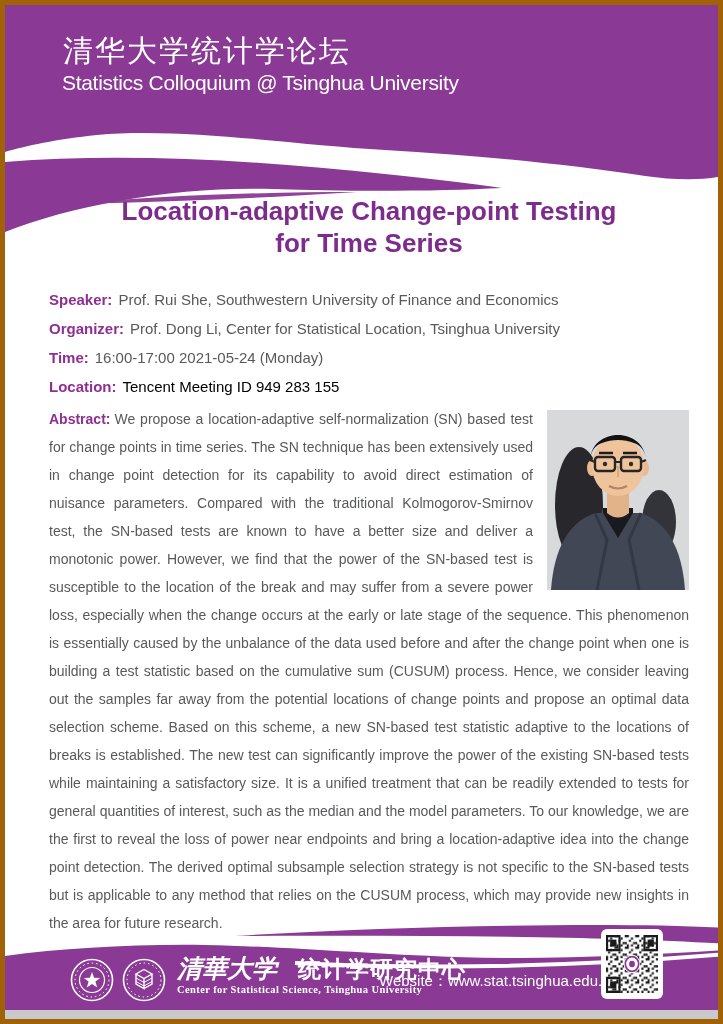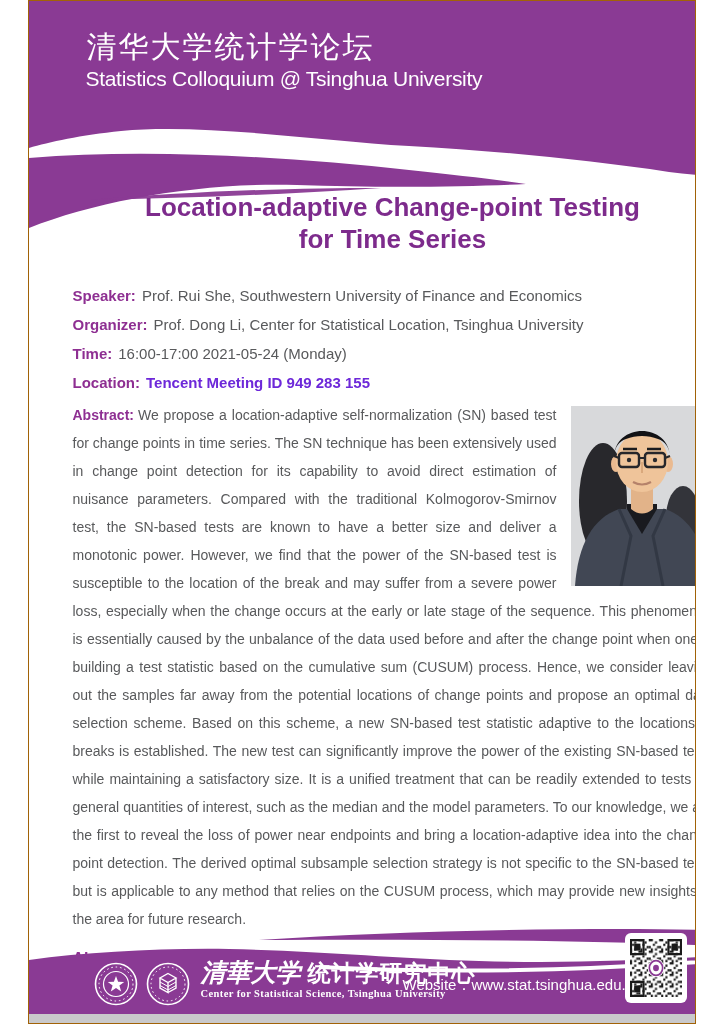--- a/index.html
+++ b/index.html
@@ -1,19 +1,19 @@
 <!DOCTYPE html>
 <html><head>
 <meta charset="utf-8">
 <style>
   html,body{margin:0;padding:0;background:#ffffff;}
   .poster{
-    position:relative;width:668px;height:1024px;margin:0 auto;
+    position:relative;width:723px;height:1024px;margin:0 auto;
     background:#ffffff;overflow:hidden;box-sizing:border-box;
-    border:1px solid #a16207;
+    border:5px solid #a16207;
     font-family:"Liberation Sans","DejaVu Sans",sans-serif;
   }
   
   .hdr-svg{position:absolute;top:0;left:0;display:block;}
   .hdr-zh{
     position:absolute;top:26px;left:58px;color:#fff;
     font-size:30px;letter-spacing:2px;font-weight:400;white-space:nowrap;
   }
   .hdr-en{
     position:absolute;top:66px;left:57px;color:#fff;
@@ -21,21 +21,21 @@
   }
   
   .content{position:absolute;top:190px;left:44px;width:640px;}
   .talk-title{
     margin:0 0 26px 0;text-align:center;color:#7d2b8c;
     font-size:26px;line-height:32px;font-weight:bold;
   }
   .meta{margin:11px 0 4px 0;}
   .meta-row{font-size:15px;line-height:29px;color:#58595b;}
   .meta-label{font-weight:bold;color:#8e2f92;margin-right:6px;}
-  .meta-strong{font-weight:bold;color:#6d28d9;}
+  .meta-strong{font-weight:normal;color:#000000;}
   .abstract{
     margin:2px 0 0 0;font-size:14px;line-height:28px;
     color:#58595b;text-align:justify;
   }
   .abstract-label{font-weight:bold;color:#8e2f92;margin-right:4px;}
   .photo-wrap{
     float:right;width:142px;height:180px;margin:5px 0 6px 14px;
     background:#d8d9db;overflow:hidden;
   }
   .about-h{
@@ -46,21 +46,21 @@
     margin:0;font-family:"DejaVu Serif","Liberation Serif",serif;
     font-size:16px;line-height:29px;color:#404042;text-align:justify;
   }
   
   .footer{position:absolute;left:0;bottom:0;width:723px;height:96px;}
   .ftr-svg{position:absolute;left:0;top:0;display:block;}
   .ftr-logo{position:absolute;top:35px;}
   .ftr-logo.seal{left:65px;}
   .ftr-logo.emblem{left:117px;}
   .ftr-org{position:absolute;left:172px;top:33px;color:#fff;white-space:nowrap;}
-  .org-line1{display:flex;align-items:center;gap:7px;}
+  .org-line1{display:flex;align-items:center;gap:21px;}
   .org-calli{
     font-family:"DejaVu Serif","Liberation Serif",serif;
     font-style:italic;font-weight:bold;font-size:25px;line-height:26px;
   }
   .org-zh{font-weight:bold;font-size:23px;line-height:26px;letter-spacing:1px;}
   .org-en{
     font-family:"Liberation Serif","DejaVu Serif",serif;font-weight:bold;
     font-size:10.5px;line-height:14px;letter-spacing:0.4px;margin-top:1px;
   }
   .ftr-web{

